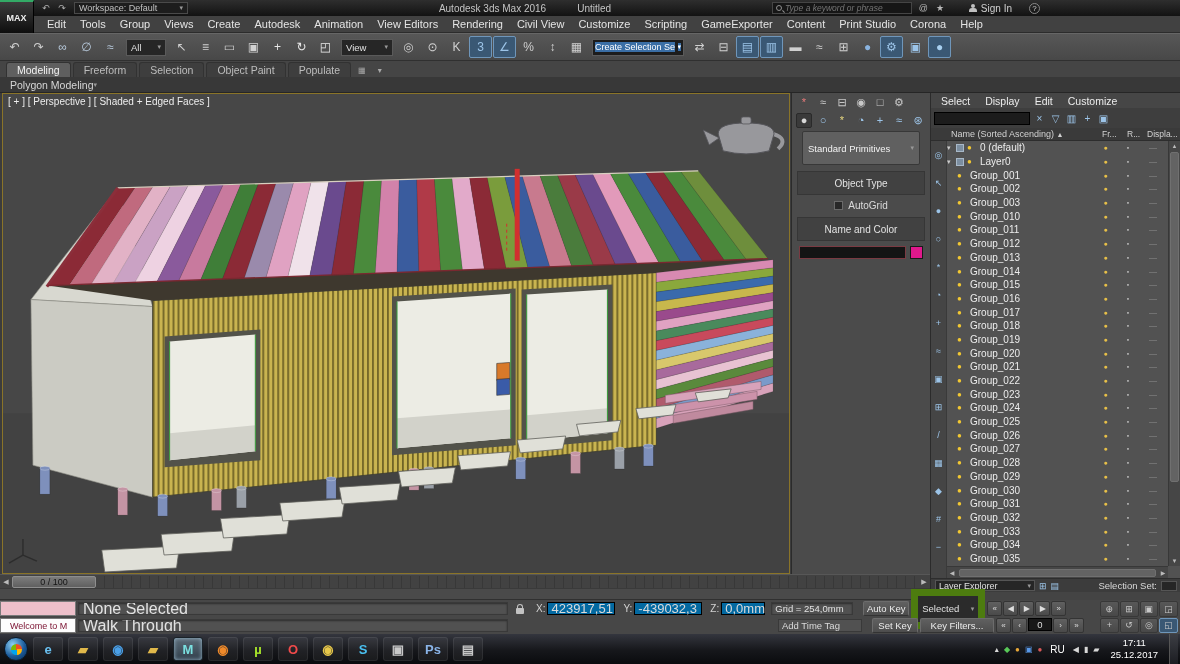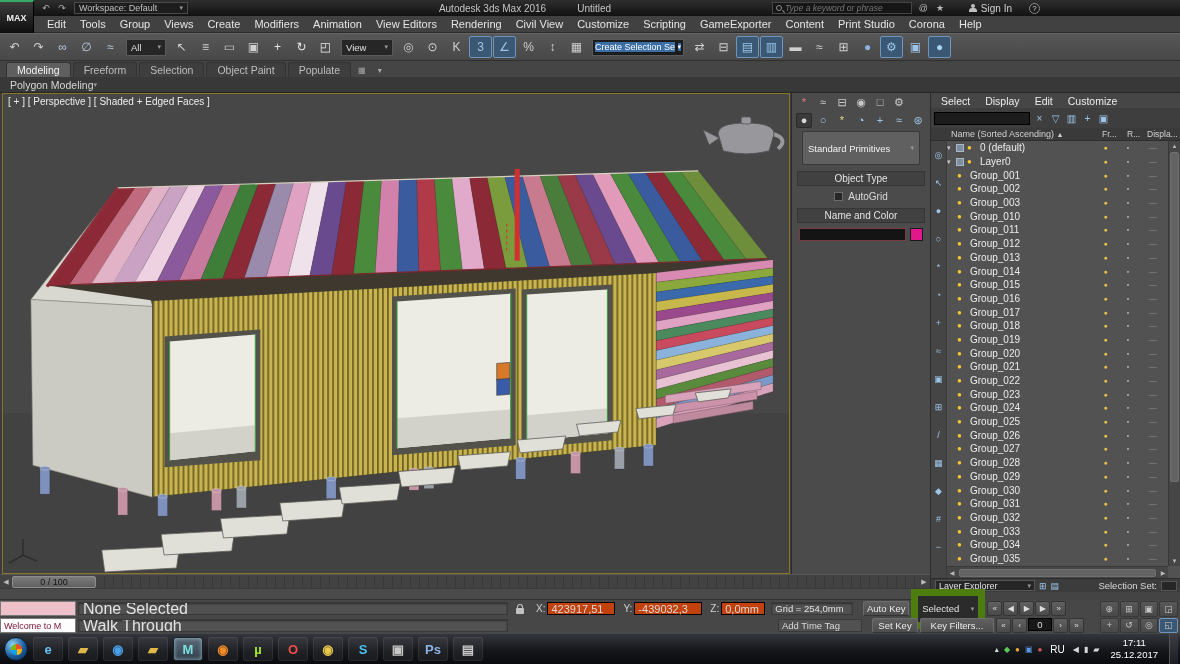--- a/index.html
+++ b/index.html
@@ -48,21 +48,21 @@
 #viewport{position:absolute;left:2px;top:93px;width:788px;height:481px;background:#454545;border:1px solid #8a7428}
 #viewport svg{position:absolute;left:0;top:0;width:100%;height:100%}
 #vlabel{position:absolute;left:5px;top:2px;font-size:10px;color:#ededed;z-index:3}
 
 
 #cpanel{position:absolute;left:791px;top:93px;width:139px;height:495px;background:#4b4b4b;border-left:1px solid #2b2b2b}
 .cp-iconrow{display:flex;align-items:center;gap:3px;padding:2px 4px;height:18px}
 .cpi{width:16px;height:15px;display:flex;align-items:center;justify-content:center;font-size:11px}
 .cpi.sel{background:#3a3a3a;border:1px solid #2a2a2a;border-radius:2px}
 #cp-dd{margin:2px 10px;height:15px;background:#606060;border:1px solid #383838;border-radius:2px;font-size:9.5px;color:#f2f2f2;display:flex;align-items:center;justify-content:space-between;padding:16px 5px}
-.rollout{margin:6px 5px 0;background:#414141;border:1px solid #363636;border-radius:0;height:15px;font-size:10px;color:#e2e2e2;display:flex;align-items:center;justify-content:center}
+.rollout{margin:6px 5px 0;background:#414141;border:1px solid #363636;border-radius:0;height:24px;font-size:10px;color:#e2e2e2;display:flex;align-items:center;justify-content:center}
 #autogrid{display:flex;align-items:center;justify-content:center;gap:5px;font-size:10px;color:#dadada;margin:5px 0 3px}
 .checkbox{width:9px;height:9px;background:#282828;border:1px solid #6a6a6a}
 #primgrid{display:grid;grid-template-columns:1fr 1fr;gap:3px 4px;margin:2px 7px}
 .primbtn{height:15px;background:linear-gradient(#656565,#525252);border:1px solid #6f6f6f;border-bottom-color:#383838;border-radius:2px;font-size:10px;color:#eee;display:flex;align-items:center;justify-content:center}
 #namerow{display:flex;align-items:center;gap:4px;margin:5px 7px}
 #namefield{flex:1;height:13px;background:#141414;border:1px solid #7a3a42}
 #swatch{width:13px;height:13px;border:1px solid #1a1a1a}
 
 
 #sexp{position:absolute;left:930px;top:93px;width:250px;height:499px;background:#525252;border-left:1px solid #2b2b2b}
@@ -106,27 +106,27 @@
 #tl-thumb{width:84px;height:12px;background:linear-gradient(#7c7c7c,#606060);border:1px solid #8e8e8e;border-radius:2px;font-size:9px;color:#141414;display:flex;align-items:center;justify-content:center}
 #tl-track{flex:1;height:12px;background:repeating-linear-gradient(90deg,transparent 0 8px,#383838 8px 9px)}
 #trackbar{position:absolute;left:0;top:588px;width:930px;height:12px;background:#4a4a4a;border-top:1px solid #3a3a3a;border-bottom:1px solid #303030}
 #gap-br{position:absolute;left:930px;top:592px;width:250px;height:8px;background:#444}
 
 
 #statusbar{position:absolute;left:0;top:600px;width:1180px;height:34px;background:#474747}
 .srow{display:flex;align-items:center;height:17px}
 .listener{width:76px;height:15px;margin-right:2px;flex:none;border:1px solid #7a7a7a}
 .listener.pink{background:#eec0ca}
-.listener.white{background:#fdfdfd;color:#7a1030;font-size:9px;display:flex;align-items:center;padding-left:3px;white-space:nowrap;overflow:hidden}
+.listener.white{background:#fdfdfd;color:#7a1030;font-size:9px;display:flex;align-items:center;padding-left:9px;white-space:nowrap;overflow:hidden}
 .promptfield{width:430px;height:13px;background:#515151;border:1px solid #393939;box-shadow:inset 0 1px 2px rgba(0,0,0,.45);color:#e2e2e2;font-size:16px;display:flex;align-items:center;padding:0 4px;flex:none;white-space:nowrap;overflow:hidden}
 #lockbtn{width:16px;height:15px;margin-left:4px;display:flex;align-items:center;justify-content:center;flex:none}
 .lock{width:8px;height:6px;background:#c2c2c2;border-radius:1px;position:relative;margin-top:4px}
 .lock:before{content:'';position:absolute;left:1px;top:-4px;width:4px;height:4px;border:1.5px solid #c2c2c2;border-bottom:none;border-radius:3px 3px 0 0}
 .clabel{font-size:10px;color:#d2d2d2;margin-left:8px;margin-right:2px;flex:none}
-.cfield{width:68px;height:13px;background:#c2410c;border:1px solid #000;color:#dadada;font-size:11px;display:flex;align-items:center;padding:0 3px;flex:none}
+.cfield{width:68px;height:13px;background:#0369a1;border:1px solid #000;color:#dadada;font-size:13px;display:flex;align-items:center;padding:0 3px;flex:none}
 .cfield.zw{width:44px}
 .gridfield{width:82px;height:13px;margin-left:6px;background:#515151;border:1px solid #393939;box-shadow:inset 0 1px 2px rgba(0,0,0,.45);color:#e2e2e2;font-size:9.5px;display:flex;align-items:center;padding:0 3px;flex:none;white-space:nowrap}
 .kbtn{width:46px;height:15px;margin-left:10px;background:linear-gradient(#606060,#4d4d4d);border:1px solid #6c6c6c;border-bottom-color:#333;border-radius:2px;color:#ececec;font-size:9.5px;display:flex;align-items:center;justify-content:center;flex:none;white-space:nowrap}
 #seldd{width:74px;height:15px;margin-left:2px;background:#2b2b2b;border:7px solid #4d7c0f;color:#e2e2e2;font-size:9.5px;display:flex;align-items:center;justify-content:space-between;padding:13px 4px;flex:none}
 .pcluster{display:flex;margin-left:2px;gap:1px;flex:none}
 .pbtn{width:15px;height:15px;background:linear-gradient(#606060,#4a4a4a);border:1px solid #343434;color:#ddd;font-size:8px;display:flex;align-items:center;justify-content:center;border-radius:2px}
 .addtag{width:84px;height:13px;margin-left:270px;background:#515151;border:1px solid #393939;color:#dadada;font-size:9.5px;display:flex;align-items:center;padding:0 3px;flex:none;white-space:nowrap}
 .kbtn.kf{width:74px}
 .framefield{width:24px;height:13px;background:#181818;border:1px solid #000;color:#ddd;font-size:9.5px;display:flex;align-items:center;justify-content:center;flex:none}
 #navcluster{position:absolute;right:2px;top:601px;width:78px;height:32px;display:grid;grid-template-columns:repeat(4,1fr);gap:1px}
@@ -177,21 +177,21 @@
     <div id="helpico">?</div>
   </div>
 
   <div id="menubar">
 
   <span class="menu-item">Edit</span>
       <span class="menu-item">Tools</span>
       <span class="menu-item">Group</span>
       <span class="menu-item">Views</span>
       <span class="menu-item">Create</span>
-      <span class="menu-item">Modifiers</span>
+      <span class="menu-item">Autodesk</span>
       <span class="menu-item">Animation</span>
       <span class="menu-item">View Editors</span>
       <span class="menu-item">Rendering</span>
       <span class="menu-item">Civil View</span>
       <span class="menu-item">Customize</span>
       <span class="menu-item">Scripting</span>
       <span class="menu-item">GameExporter</span>
       <span class="menu-item">Content</span>
       <span class="menu-item">Print Studio</span>
       <span class="menu-item">Corona</span>

